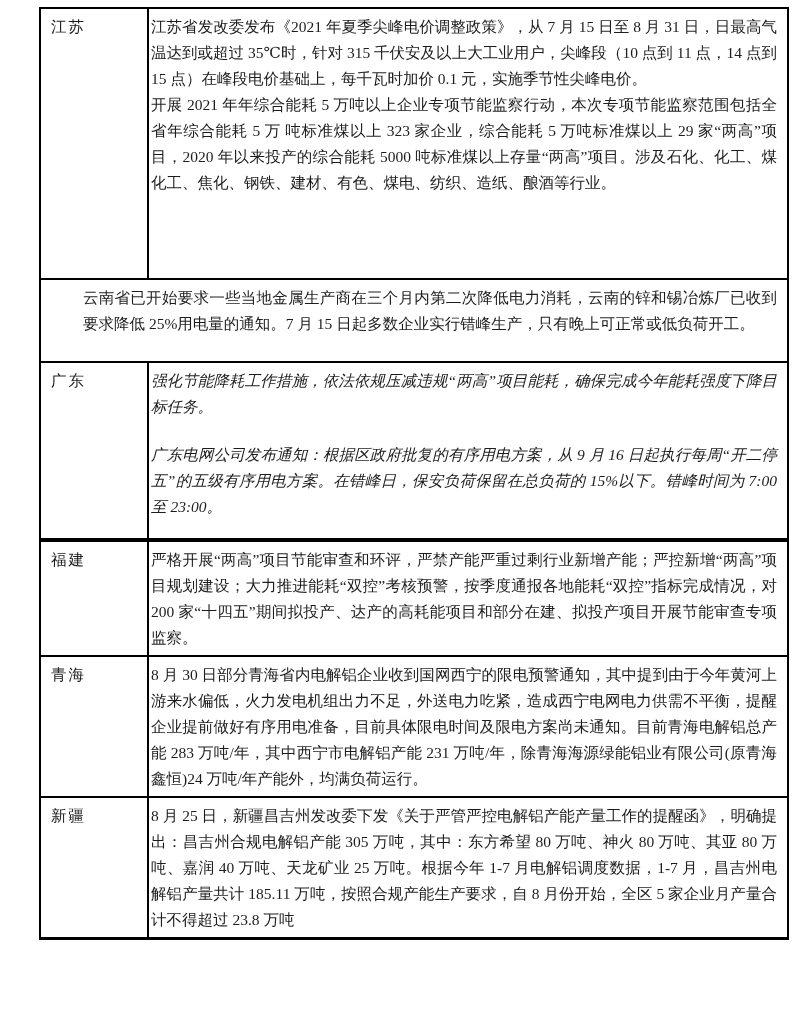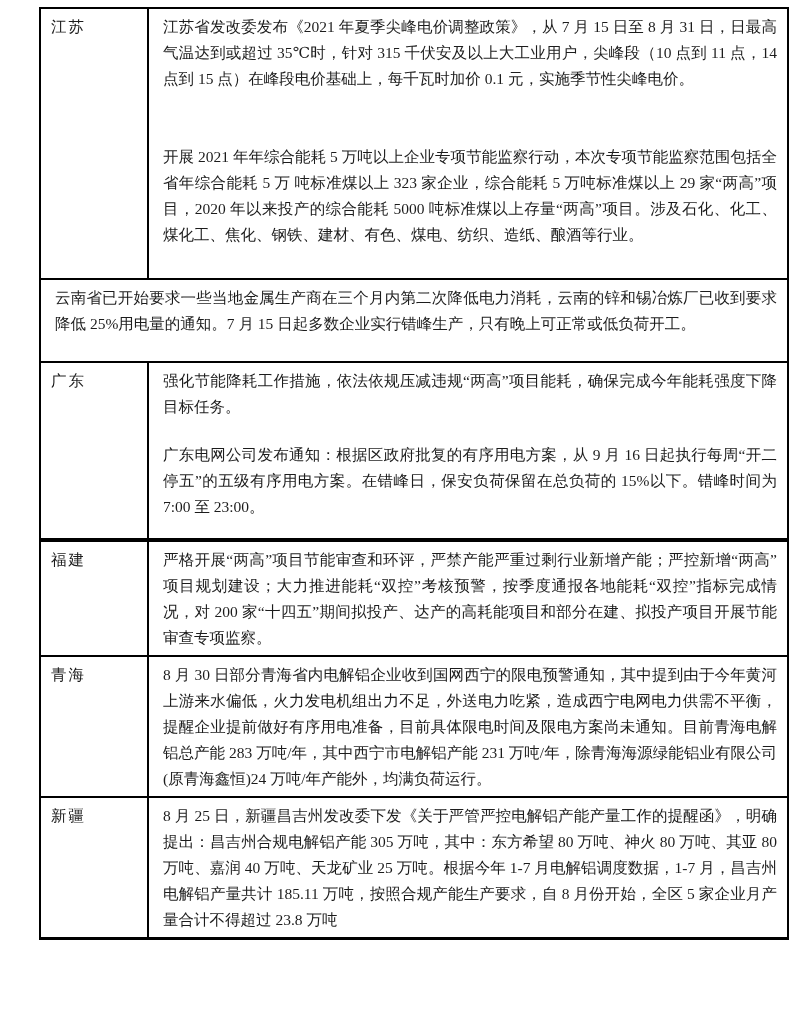--- a/index.html
+++ b/index.html
@@ -44,34 +44,34 @@
     border-right: 2px solid #000000;
     box-sizing: border-box;
     padding: 5px 6px 4px 10px;
     font-size: 15.5px;
     line-height: 26px;
     letter-spacing: 2px;
   }
   .policy-cell {
     flex: 1 1 auto;
     box-sizing: border-box;
-    padding: 5px 10px 4px 14px;
+    padding: 5px 10px 4px 2px;
     font-size: 15.5px;
     line-height: 26px;
   }
   .policy-cell p {
     margin: 0;
     text-align: justify;
     text-justify: inter-ideograph;
   }
   
   .r0 .policy-cell { min-height: 269px; }
-  .r0 .policy-cell p.p2 { margin-top: 52px; }
-  .r1 .policy-cell { min-height: 81px; }
-  .r2 .policy-cell { min-height: 175px; }
+  .r0 .policy-cell p.p2 { }
+  .r1 .policy-cell { min-height: 81px; margin-left: 40px; }
+  .r2 .policy-cell { min-height: 175px; font-style: italic; }
   .r2 .policy-cell p.p2 { margin-top: 22px; }
   .r3 .policy-cell { min-height: 103px; }
   .r4 .policy-cell { min-height: 103px; }
   .r5 .policy-cell { min-height: 133px; }
   .r6 .policy-cell { min-height: 126px; }
 </style>
 </head>
 <body>
 
 <div class="page">

